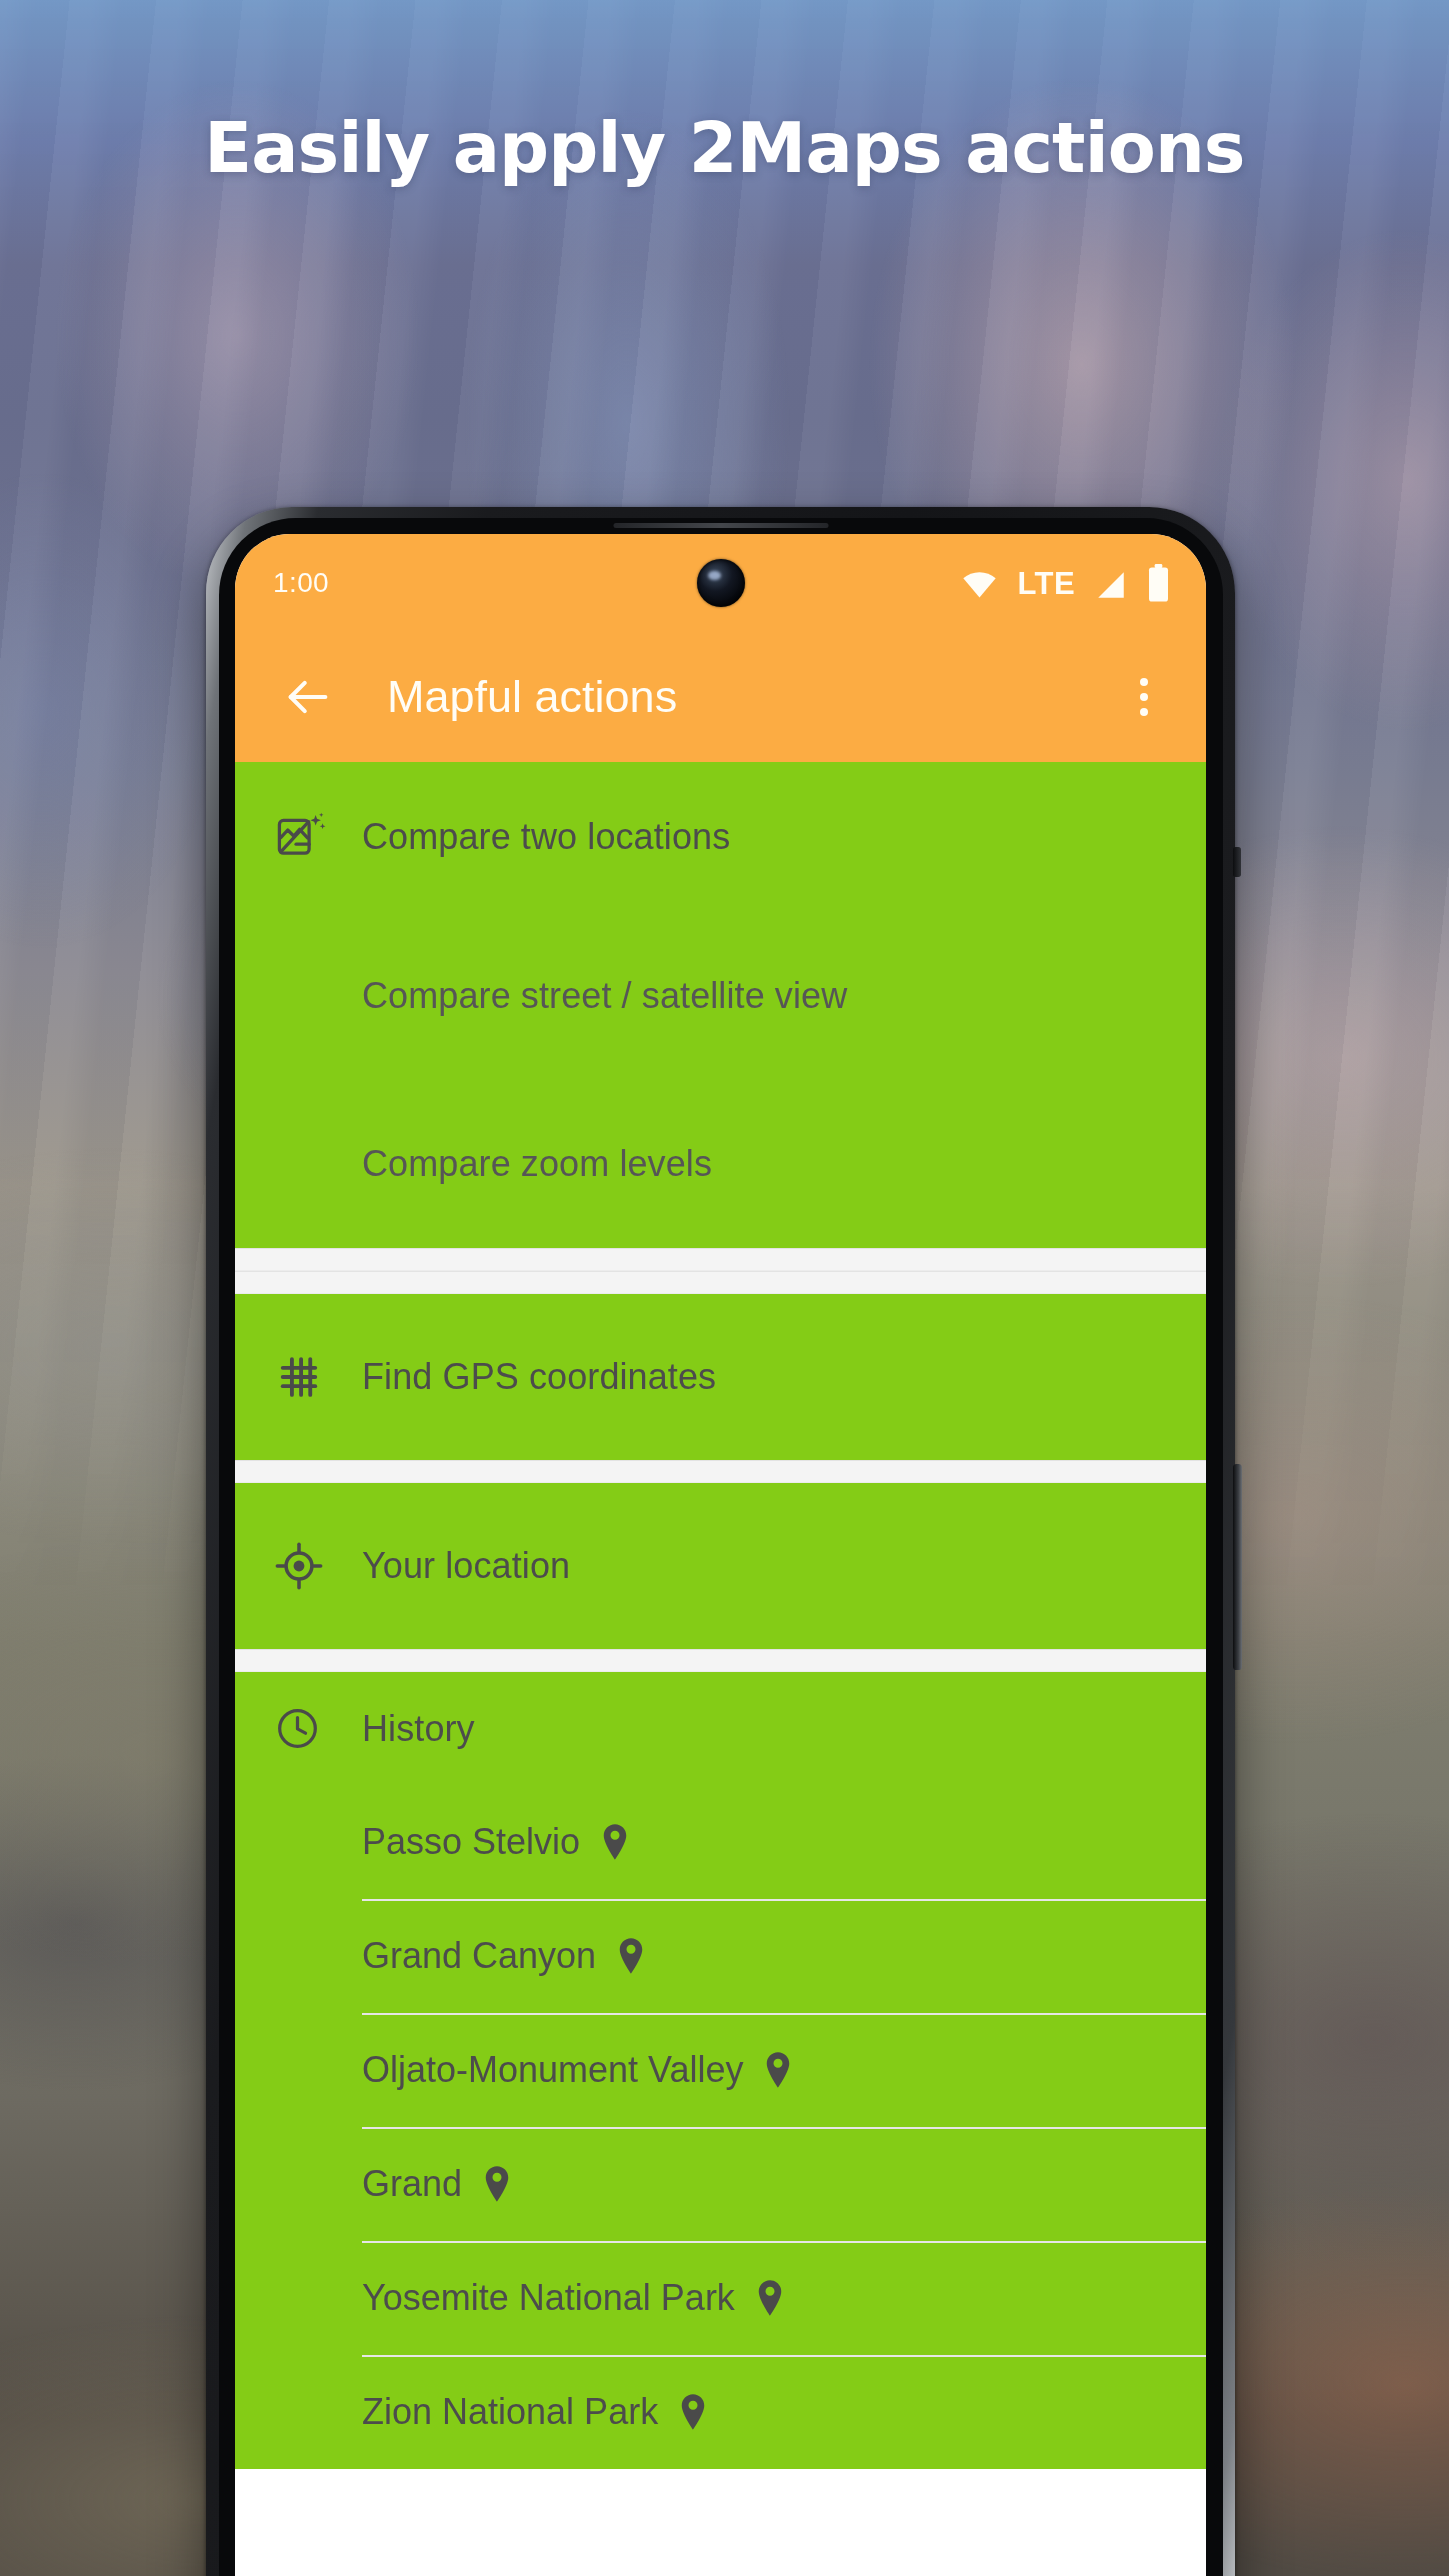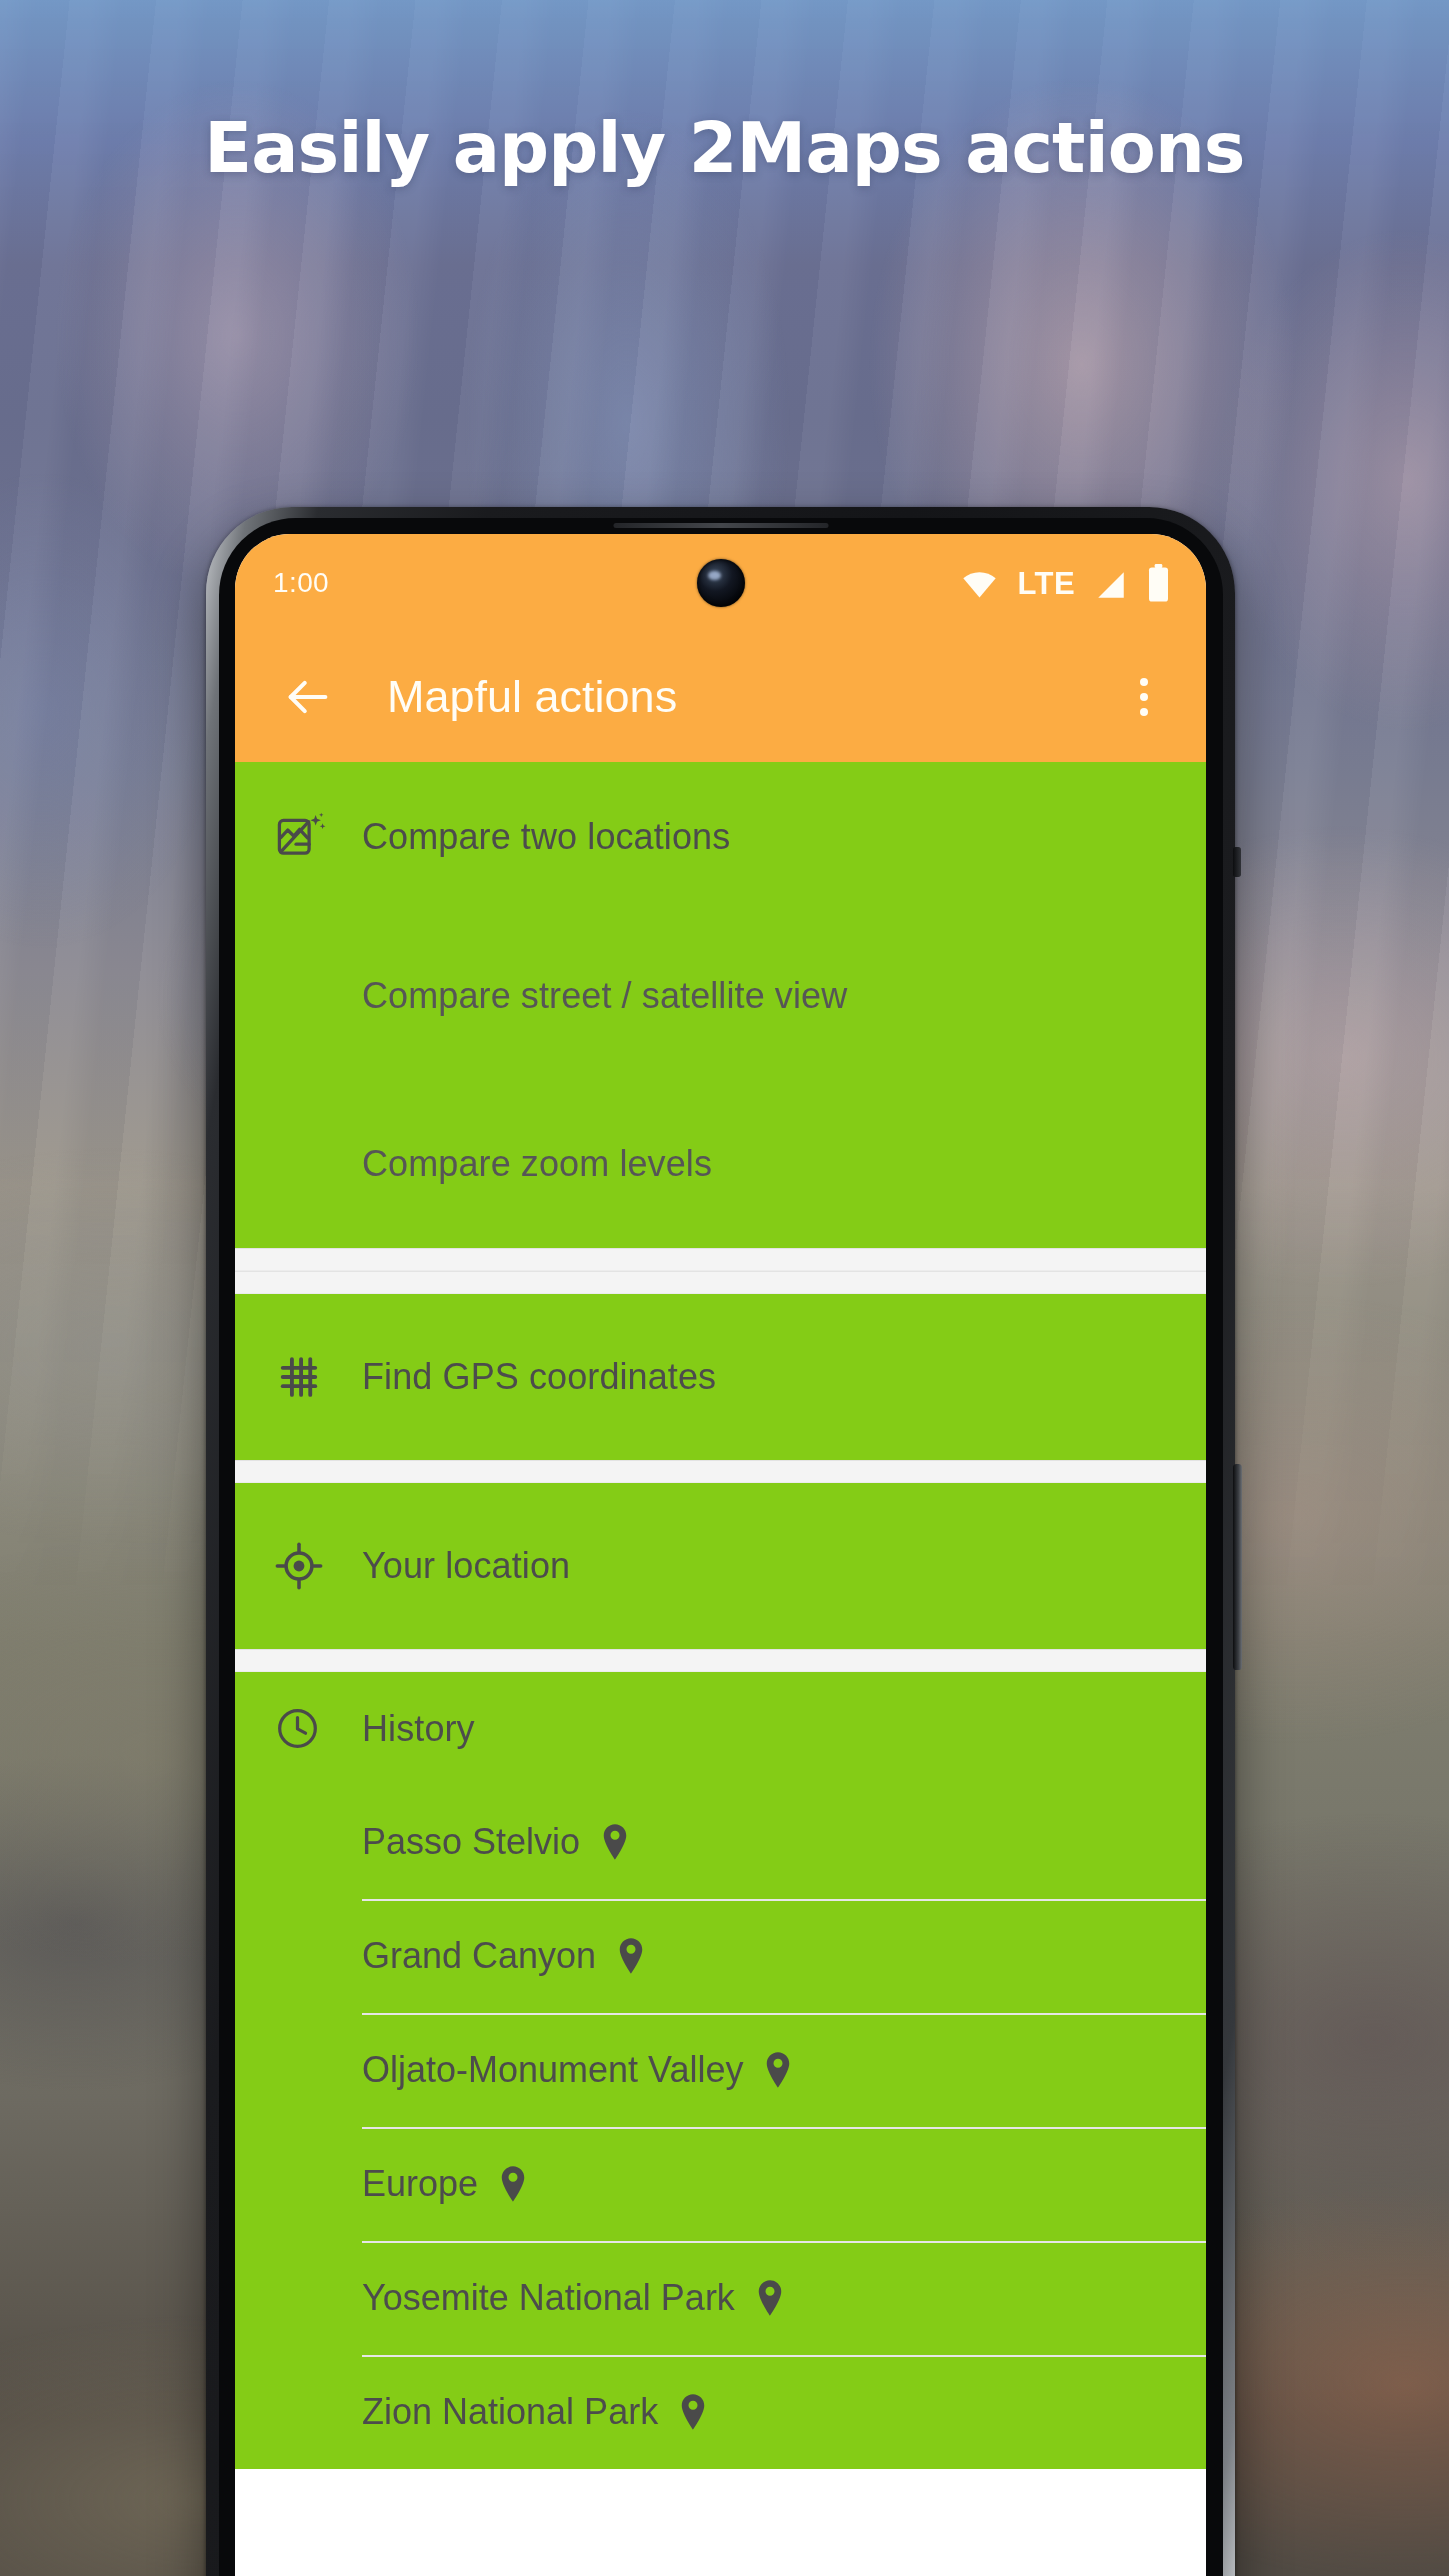--- a/index.html
+++ b/index.html
@@ -485,21 +485,21 @@
         <div class="hist-row">
           <span class="hist-label">Oljato-Monument Valley</span>
           <span class="hist-pin">
             <svg width="30" height="38" viewBox="0 0 24 30" fill="#4a4a4a">
                 <path d="M12 .8C7.0.8 3 4.8 3 9.8c0 6.6 9 19.4 9 19.4s9-12.8 9-19.4c0-5-4-9-9-9zm0 12.4a3.6 3.6 0 1 1 0-7.2 3.6 3.6 0 0 1 0 7.2z"></path>
               </svg>
           </span>
         </div>
 
         <div class="hist-row">
-          <span class="hist-label">Europe</span>
+          <span class="hist-label">Grand</span>
           <span class="hist-pin">
             <svg width="30" height="38" viewBox="0 0 24 30" fill="#4a4a4a">
                 <path d="M12 .8C7.0.8 3 4.8 3 9.8c0 6.6 9 19.4 9 19.4s9-12.8 9-19.4c0-5-4-9-9-9zm0 12.4a3.6 3.6 0 1 1 0-7.2 3.6 3.6 0 0 1 0 7.2z"></path>
               </svg>
           </span>
         </div>
 
         <div class="hist-row">
           <span class="hist-label">Yosemite National Park</span>
           <span class="hist-pin">

